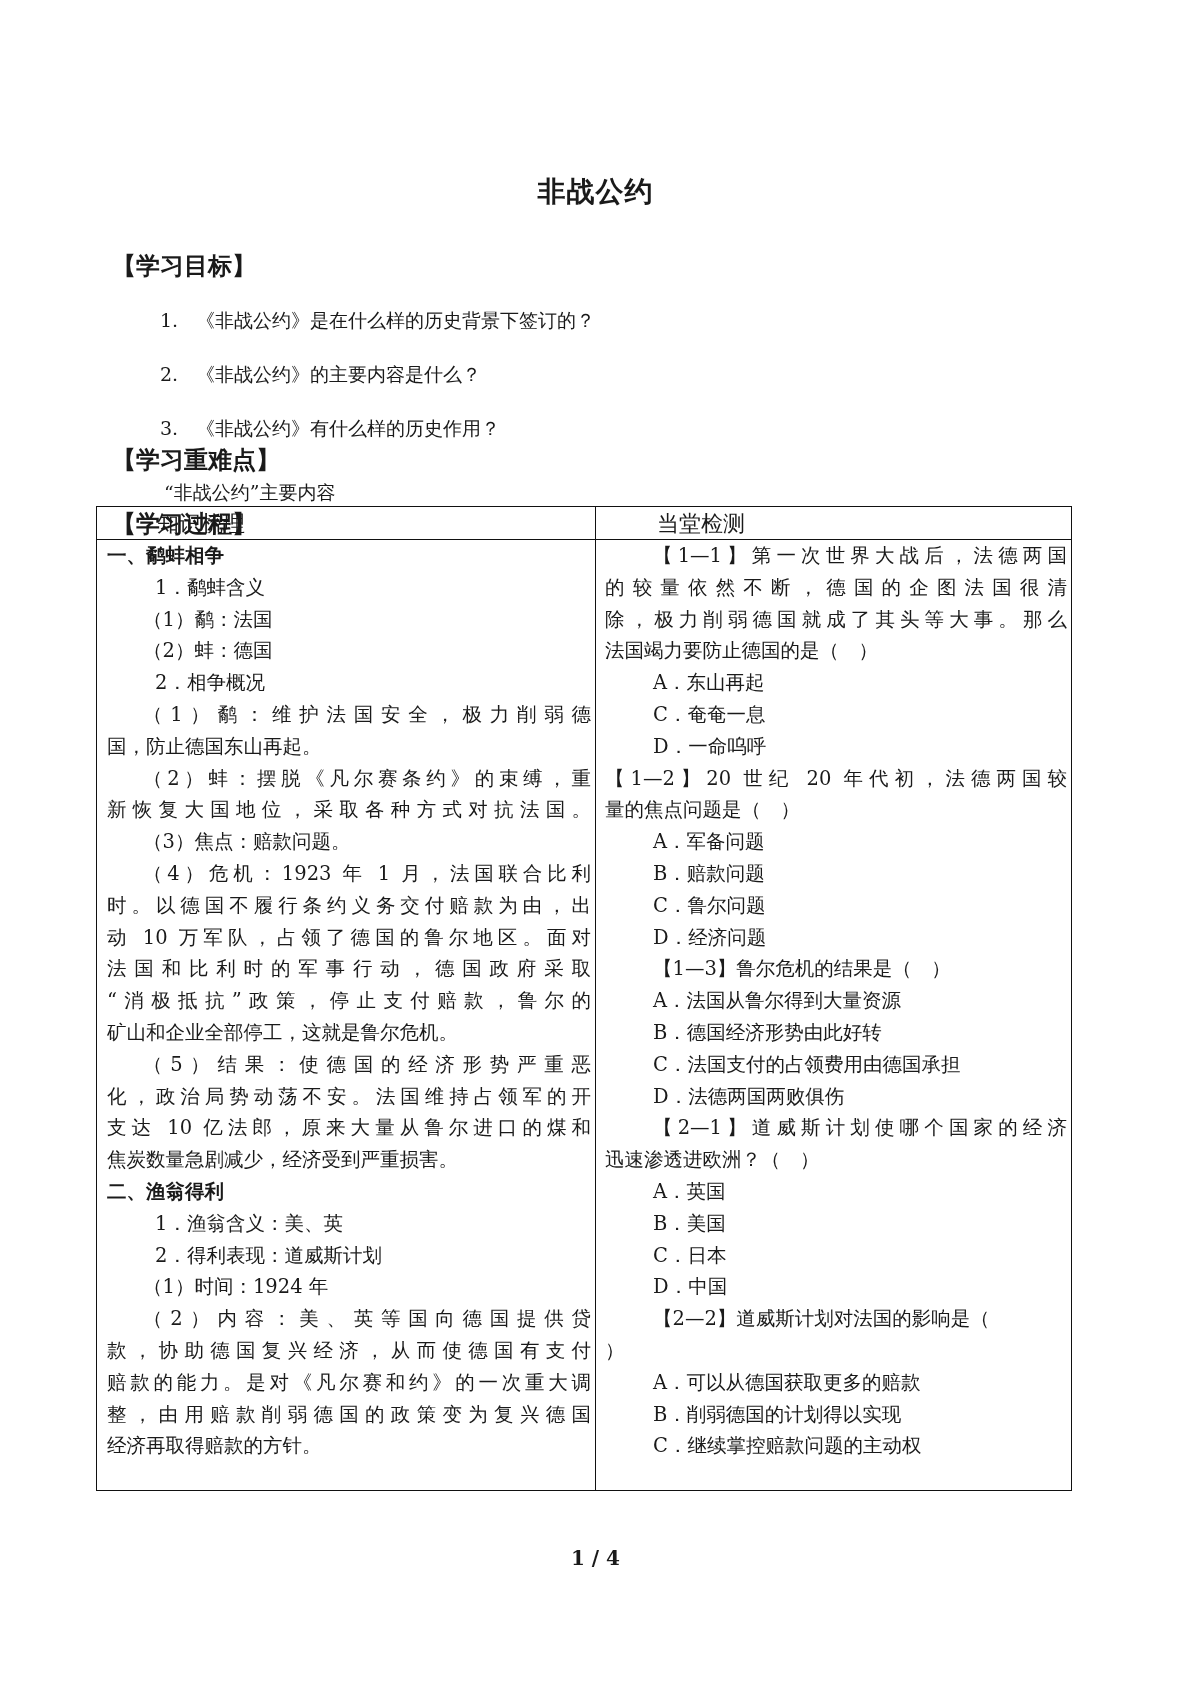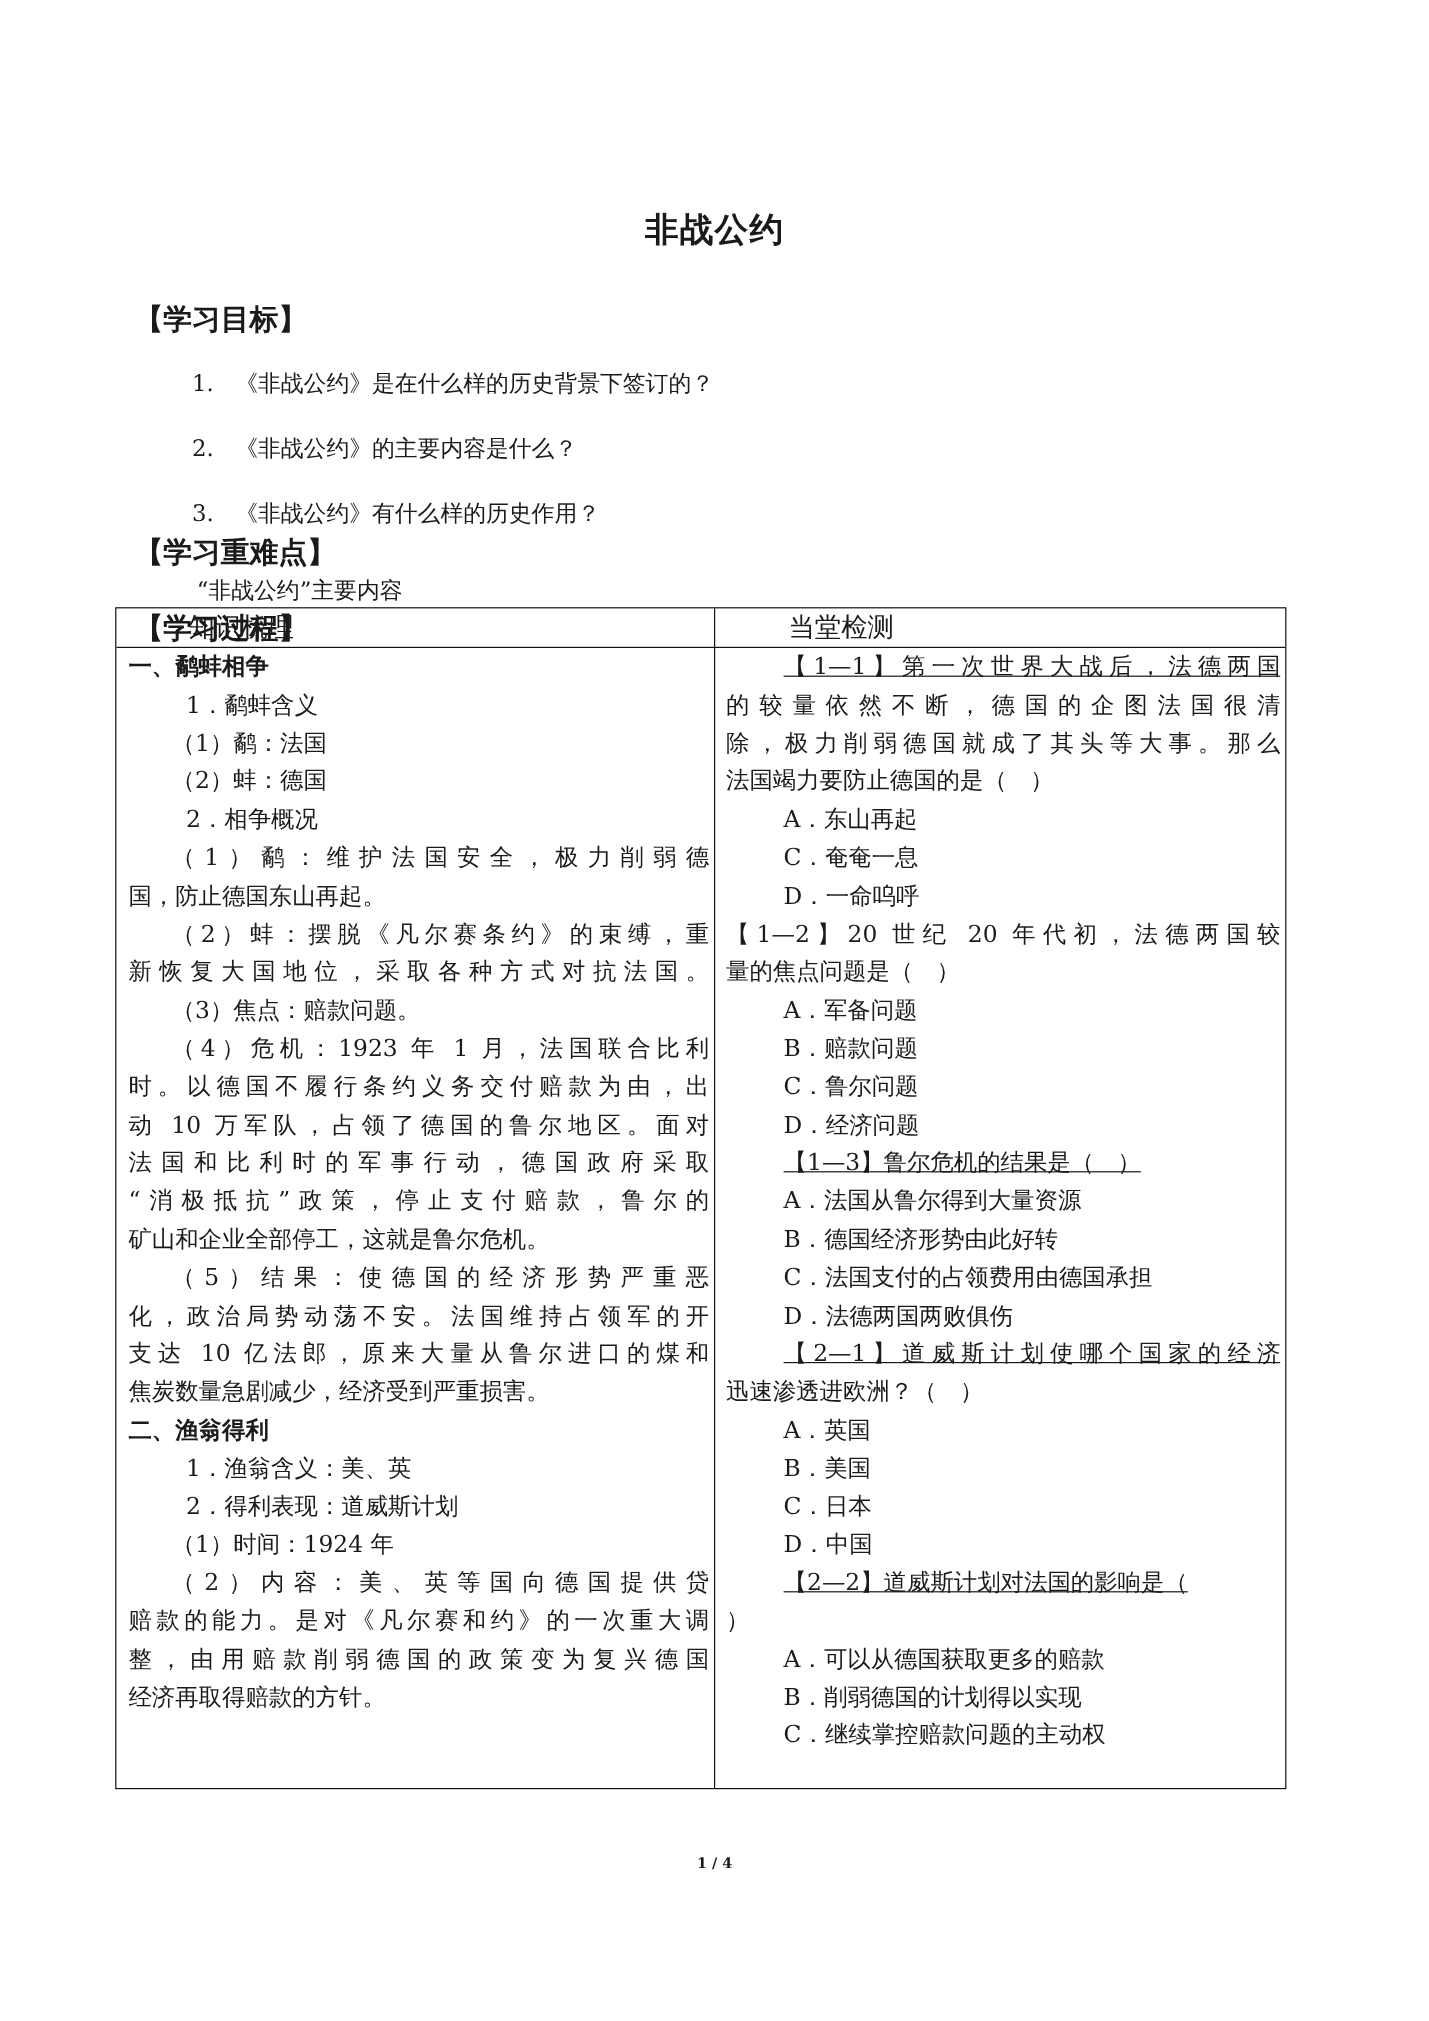--- a/index.html
+++ b/index.html
@@ -120,30 +120,30 @@
       text-align: justify;
       text-align-last: justify;
     }
     .bold {
       font-family: "DejaVu Sans", "Liberation Sans", sans-serif;
       font-weight: bold;
     }
     .ind1 { padding-left: 48px; }
     .ind3 { padding-left: 36px; }
     .ind-opt { padding-left: 48px; }
-    .ind-q { padding-left: 48px; text-decoration: underline; }
+    .ind-q { padding-left: 48px; }
     .page-number {
       position: absolute;
       top: 1546px;
       left: 0;
       width: 1191px;
       text-align: center;
       font-family: "DejaVu Serif", "Liberation Serif", serif;
       font-weight: bold;
-      font-size: 12px;
+      font-size: 20px;
     }
   </style>
 </head>
 <body>
 
 <div class="page-title">非战公约</div>
 
 <div class="section" style="top:250px;">
   <div class="section-heading">【学习目标】</div>
   <div class="obj-item">
@@ -186,20 +186,21 @@
       <div class="line ">矿山和企业全部停工，这就是鲁尔危机。</div>
       <div class="line ind3 justify">（5）结果：使德国的经济形势严重恶</div>
       <div class="line justify">化，政治局势动荡不安。法国维持占领军的开</div>
       <div class="line justify">支达 10 亿法郎，原来大量从鲁尔进口的煤和</div>
       <div class="line ">焦炭数量急剧减少，经济受到严重损害。</div>
       <div class="line bold">二、渔翁得利</div>
       <div class="line ind1">1．渔翁含义：美、英</div>
       <div class="line ind1">2．得利表现：道威斯计划</div>
       <div class="line ind3">（1）时间：1924 年</div>
       <div class="line ind3 justify">（2）内容：美、英等国向德国提供贷</div>
+      <div class="line justify">款，协助德国复兴经济，从而使德国有支付</div>
       <div class="line justify">赔款的能力。是对《凡尔赛和约》的一次重大调</div>
       <div class="line justify">整，由用赔款削弱德国的政策变为复兴德国</div>
       <div class="line ">经济再取得赔款的方针。</div>
     </div>
   <div class="col col-right" id="right-col">
       <div class="line ind-q justify">【1—1】第一次世界大战后，法德两国</div>
       <div class="line justify">的较量依然不断，德国的企图法国很清</div>
       <div class="line justify">除，极力削弱德国就成了其头等大事。那么</div>
       <div class="line ">法国竭力要防止德国的是（　）</div>
       <div class="line ind-opt">A．东山再起</div>

